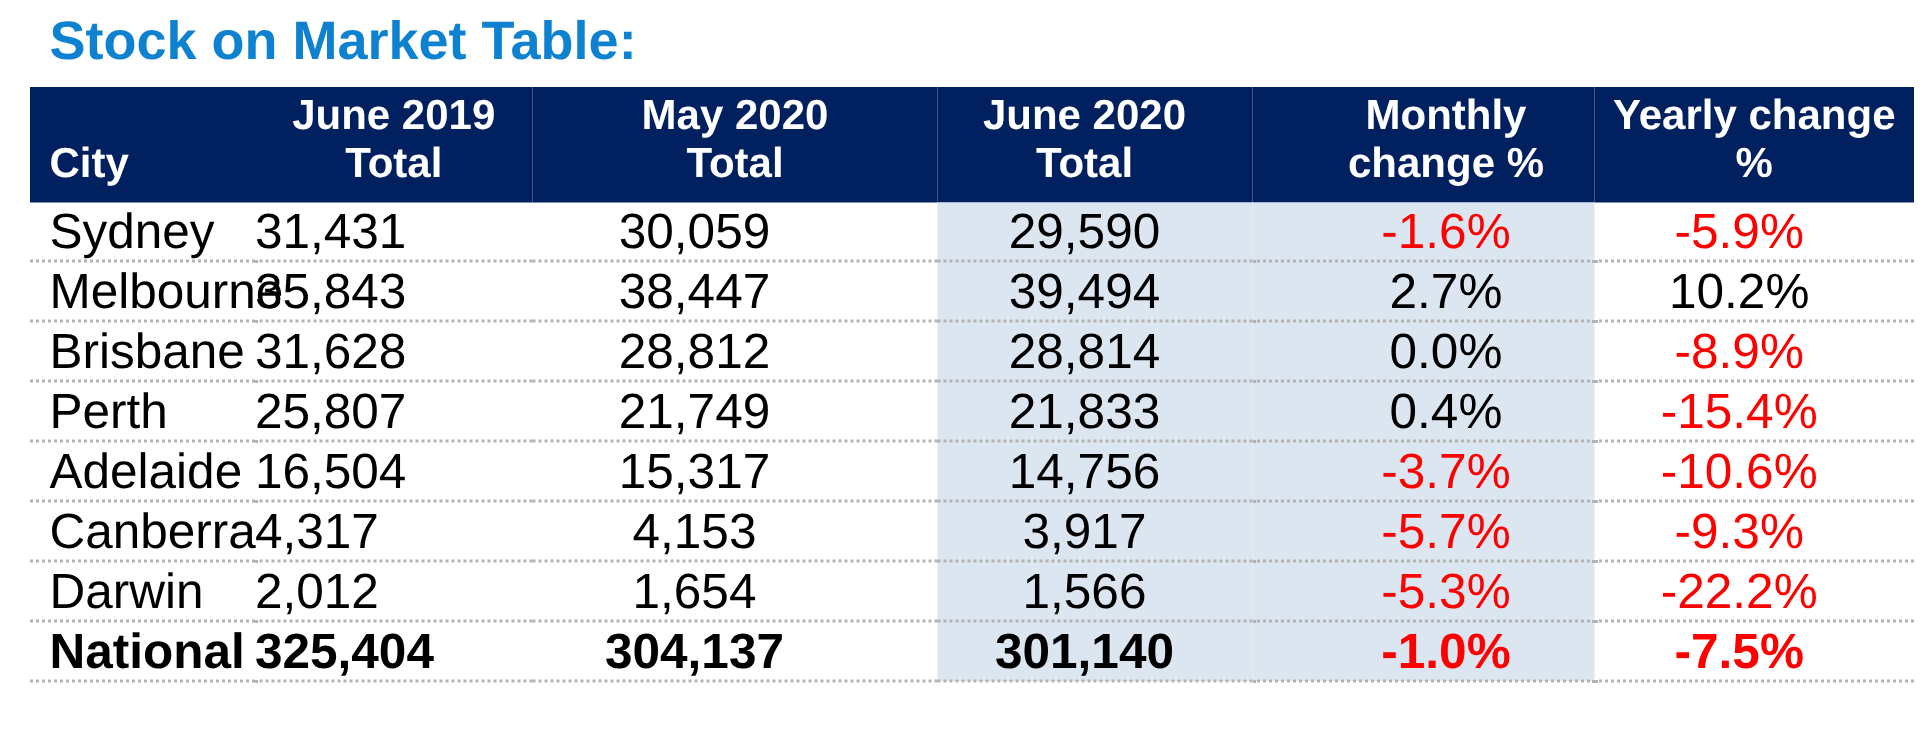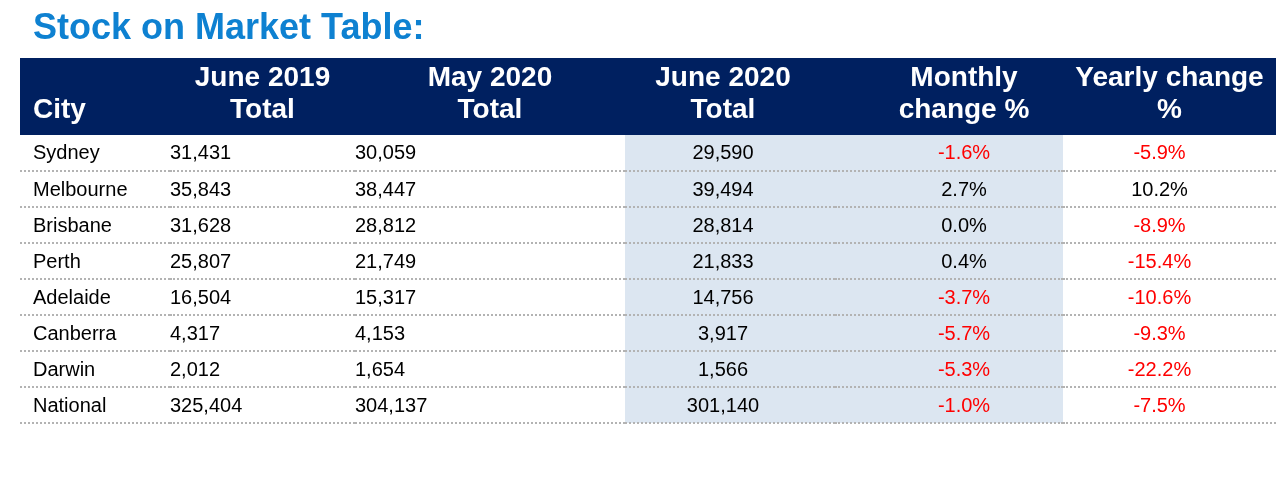--- a/index.html
+++ b/index.html
@@ -42,45 +42,45 @@
     color:#ffffff;
     font-weight:bold;
     font-size:28px;
     line-height:1.15;
     height:77px;
     vertical-align:bottom;
     padding:0 0 10px 0;
     white-space:pre-line;
   }
   table.som td{
-    font-size:20px;
+    font-size:33px;
     height:36px;
     padding:0;
     vertical-align:middle;
     text-align:center;
     border-bottom:2px dotted var(--grid);
     white-space:nowrap;
   }
   
   table.som th:nth-child(1){text-align:left;padding-left:13px;}
   table.som td:nth-child(1){text-align:left;padding-left:13px;}
   table.som td:nth-child(2){text-align:left;padding-right:18px;}
-  table.som td:nth-child(3){text-align:left;padding-right:54px;}
+  table.som td:nth-child(3){text-align:center;padding-right:54px;}
   table.som th:nth-child(4){padding-right:14px;}
   table.som td:nth-child(4){padding-right:14px;}
   table.som th:nth-child(5){padding-left:30px;}
   table.som td:nth-child(5){padding-left:30px;}
   table.som td:nth-child(6){padding-right:20px;}
   
   table.som tbody td:nth-child(4),
   table.som tbody td:nth-child(5){
     background:var(--band-bg);
   }
   table.som td.neg{color:var(--neg);}
-  table.som tr.total-row td{font-weight:normal;}
+  table.som tr.total-row td{font-weight:bold;}
 </style>
 </head>
 <body>
 
 <div class="page-title">Stock on Market Table:</div>
 
 <div class="som-table-wrap">
   <table class="som">
     <colgroup>
       <col style="width:150px">

